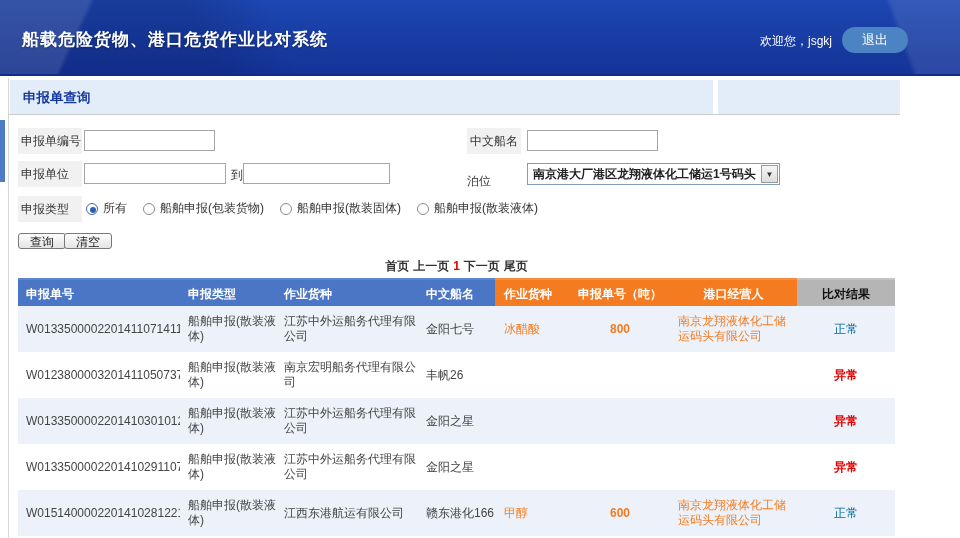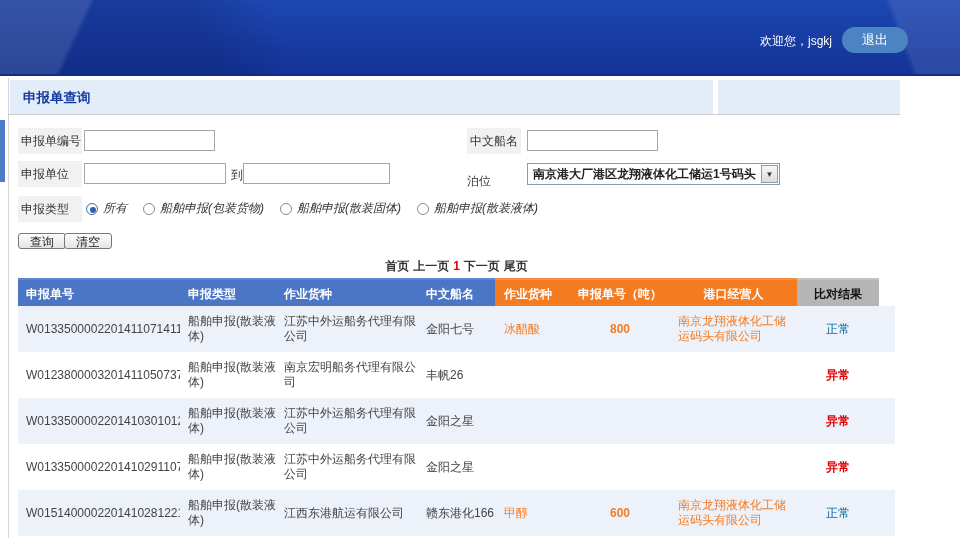--- a/index.html
+++ b/index.html
@@ -65,21 +65,21 @@
   .sel {
     position:absolute; height:22px; border:1px solid #7f9db9; background:#ffffff;
     display:flex; align-items:center; cursor:default;
   }
   .sel-text { flex:1; font-size:12px; font-weight:600; color:#222; padding-left:5px; white-space:nowrap; overflow:hidden; }
   .sel-arrow {
     width:17px; height:18px; margin-right:1px; background:linear-gradient(#f6f6f6,#dcdcdc);
     border:1px solid #9a9a9a; display:flex; align-items:center; justify-content:center;
     font-size:8px; color:#333;
   }
-  .radio-row { position:absolute; left:86px; top:200px; display:flex; align-items:center; gap:16px;font-style:italic; }
+  .radio-row { position:absolute; left:86px; top:200px; display:flex; align-items:center; gap:16px; }
   .radio-item { display:flex; align-items:center; gap:5px; cursor:pointer; }
   .radio-dot {
     width:12px; height:12px; border:1px solid #8a8a8a; border-radius:50%; background:#fff;
     position:relative; flex:0 0 auto;
   }
   .radio-dot.checked { border-color:#3c6cb5; }
   .radio-dot.checked::after {
     content:''; position:absolute; left:3px; top:3px; width:6px; height:6px;
     border-radius:50%; background:#2e5fb0;
   }
@@ -115,33 +115,34 @@
   .td {
     font-size:12px; color:#444; line-height:15px; overflow:hidden;
   }
   .c1 { width:162px; padding-left:8px; }
   .c2 { width:100px; padding-left:8px; padding-right:2px; }
   .c3 { width:142px; padding-left:4px; }
   .c4 { width:73px;  padding-left:4px; }
   .c5 { width:75px;  padding-left:9px; }
   .c6 { width:100px; text-align:center; padding-left:0; }
   .c7 { width:127px; padding-left:8px; }
-  .c8 { width:82px;  text-align:center; padding-left:0; }
+  .c8 { width:98px;  text-align:center; padding-left:0; }
   .th.c6, .th.c7, .th.c8 { padding-left:0; text-align:center; }
   .td.orange-txt { color:#f57b20; }
   .td.qty { font-weight:bold; }
   .result-cell[data-status="abnormal"] { color:#e30000; font-weight:bold; }
   .result-cell[data-status="normal"] { color:#0369a1; }
 </style>
 </head>
 <body>
 
 <div class="page">
 
   <div class="topbar">
+    <div class="app-title">船载危险货物、港口危货作业比对系统</div>
     <div class="welcome">欢迎您，jsgkj</div>
     <button class="logout-btn">退出</button>
   </div>
 
   <div class="v-hairline"></div>
   <div class="accent-strip"></div>
 
   <div class="subbar">
     <div class="subbar-title">申报单查询</div>
   </div>

